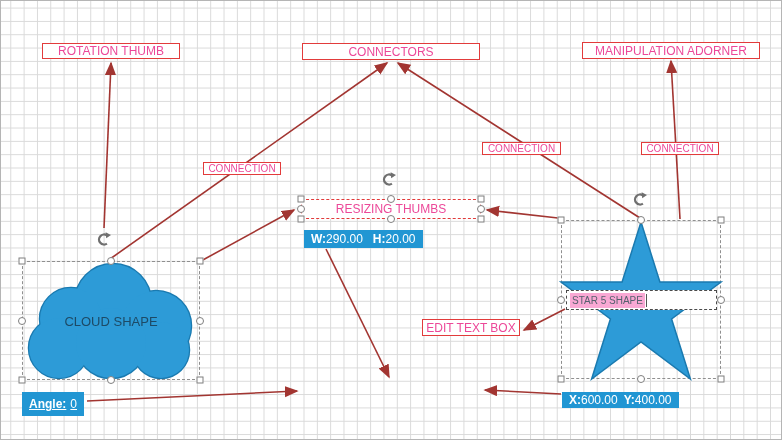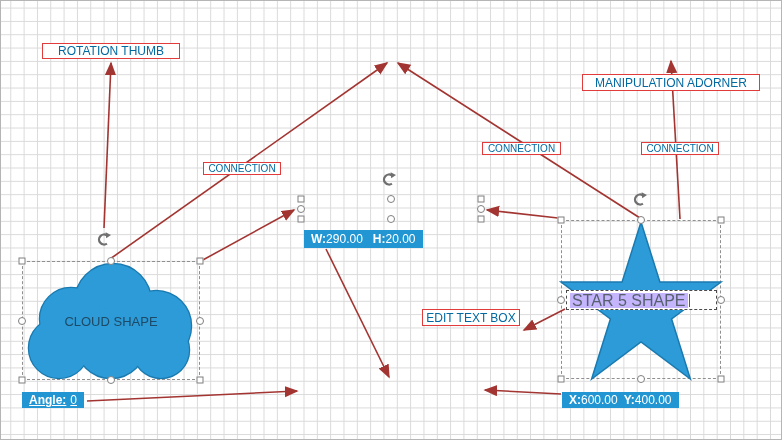--- a/index.html
+++ b/index.html
@@ -12,21 +12,21 @@
       linear-gradient(to bottom,#d9d9d9 1px,transparent 1px);
     background-size:13.33px 13.33px,13.33px 13.33px;
     background-position:9.3px 0,0 6.6px;
   }
   svg.overlay{position:absolute;left:0;top:0;z-index:1;}
   .rl{stroke:#a23531;stroke-width:1.6;fill:none;}
 
   .adorner{position:absolute;border:1px dashed #8f8f8f;box-sizing:border-box;z-index:0;background:transparent;}
 
   .lbl{
-    position:absolute;background:#fff;border:1.4px solid #e23b3b;color:#0369a1;
+    position:absolute;background:#fff;border:1.4px solid #e23b3b;color:#ec4899;
     display:flex;align-items:center;justify-content:center;
     font-size:12px;white-space:nowrap;box-sizing:border-box;z-index:2;
   }
   .lbl.small{font-size:10px;border-width:1.2px;}
   .lbl.dashed{border:1.2px dashed #e23b3b;}
 
   .badge{
     position:absolute;background:#2196d3;color:#fff;font-size:12px;
     display:flex;align-items:center;padding:0 7px;box-sizing:border-box;
     white-space:nowrap;z-index:3;
@@ -40,21 +40,21 @@
     box-sizing:border-box;transform:translate(-50%,-50%);z-index:4;
   }
   .h.round{width:8px;height:8px;border-radius:50%;}
 
   .textbox{
     position:absolute;left:565px;top:289px;width:151px;height:20px;
     background:#fff;border:1px dashed #4a4a4a;box-sizing:border-box;
     display:flex;align-items:center;padding-left:3px;z-index:2;
   }
   .textbox .hl{
-    background:#c4b5fd;color:#56606e;font-size:16px;line-height:15px;padding:0 2px;white-space:nowrap;
+    background:#f9a8d4;color:#56606e;font-size:10px;line-height:15px;padding:0 2px;white-space:nowrap;
   }
   .textbox .caret{width:1px;height:13px;background:#555;margin-left:1px;}
 </style>
 </head>
 <body>
 
 <div id="stage">
 
   <div class="adorner" style="left:21px;top:260px;width:178px;height:119px;"></div>
   <div class="adorner" style="left:560px;top:219px;width:160px;height:159px;"></div>
@@ -106,45 +106,51 @@
     </g>
 
     <use href="#roticon" transform="translate(103,238)"></use>
     <use href="#roticon" transform="translate(388,178)"></use>
     <use href="#roticon" transform="translate(639,198)"></use>
   </svg>
 
   <div class="lbl" style="left:41px;top:42px;width:138px;height:16px;">
       <span>ROTATION THUMB</span>
     </div>
-  <div class="lbl" style="left:581px;top:41px;width:178px;height:17px;margin-top:32px;">
+  <div class="lbl" style="left:301px;top:42px;width:178px;height:17px;">
+      <span>CONNECTORS</span>
+    </div>
+  <div class="lbl" style="left:581px;top:41px;width:178px;height:17px;">
       <span>MANIPULATION ADORNER</span>
     </div>
   <div class="lbl small" style="left:202px;top:161px;width:78px;height:13px;">
       <span>CONNECTION</span>
     </div>
   <div class="lbl small" style="left:481px;top:141px;width:79px;height:13px;">
       <span>CONNECTION</span>
     </div>
   <div class="lbl small" style="left:640px;top:141px;width:78px;height:13px;">
       <span>CONNECTION</span>
     </div>
-  <div class="lbl" style="left:421px;top:308px;width:98px;height:17px;">
+  <div class="lbl" style="left:421px;top:318px;width:98px;height:17px;">
       <span>EDIT TEXT BOX</span>
     </div>
 
+  <div class="lbl dashed" style="left:300px;top:198px;width:180px;height:20px;">
+    <span>RESIZING THUMBS</span>
+  </div>
 
   <div class="badge" style="left:303px;top:229px;height:18px;">
     <b>W:</b>
       <span class="v">290.00</span>
     <span class="gap"></span>
     <b>H:</b>
       <span class="v">20.00</span>
   </div>
-  <div class="badge" style="left:21px;top:391px;height:16px;text-decoration:underline;">
+  <div class="badge" style="left:21px;top:391px;height:24px;text-decoration:underline;">
     <b>Angle:</b>
       <span class="gap" style="width:4px;"></span>
       <span class="v">0</span>
   </div>
   <div class="badge" style="left:561px;top:391px;height:16px;">
     <b>X:</b>
       <span class="v">600.00</span>
     <span class="gap" style="width:6px;"></span>
     <b>Y:</b>
       <span class="v">400.00</span>

